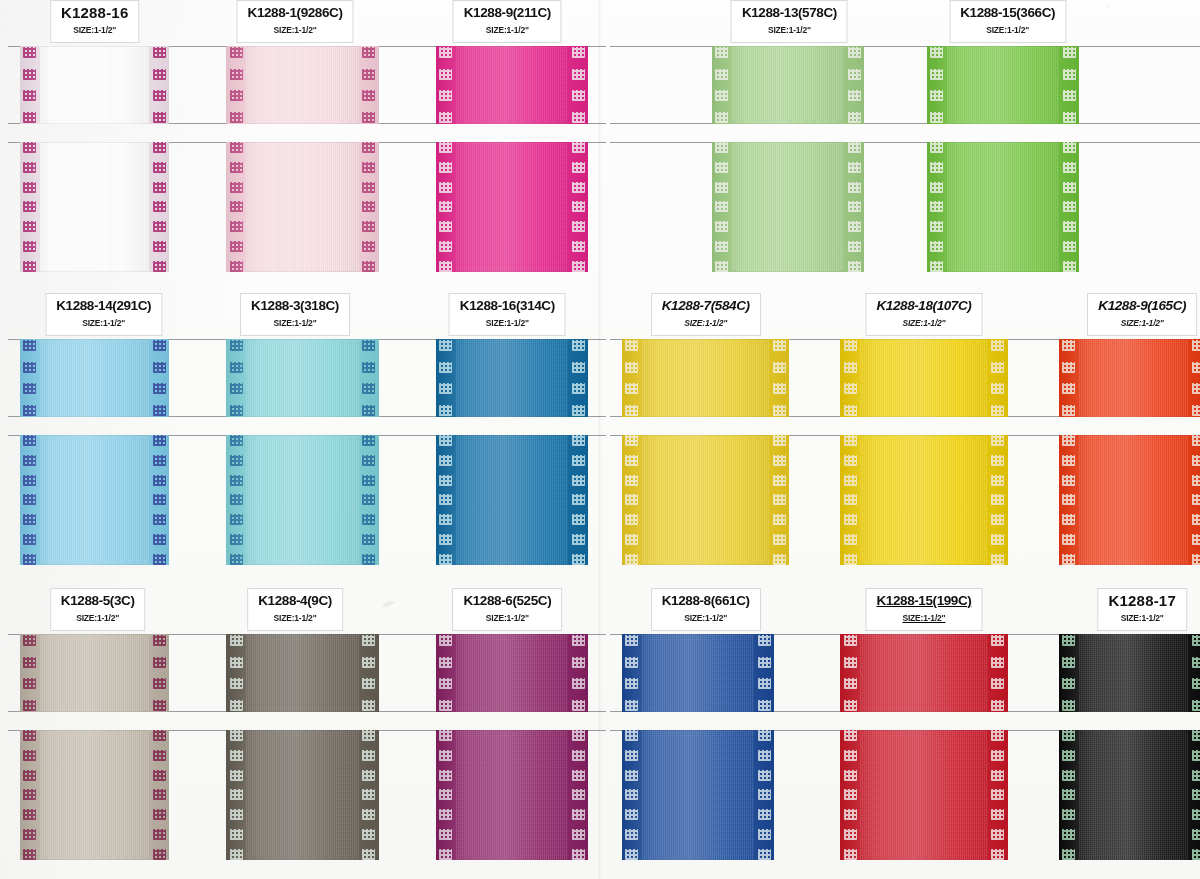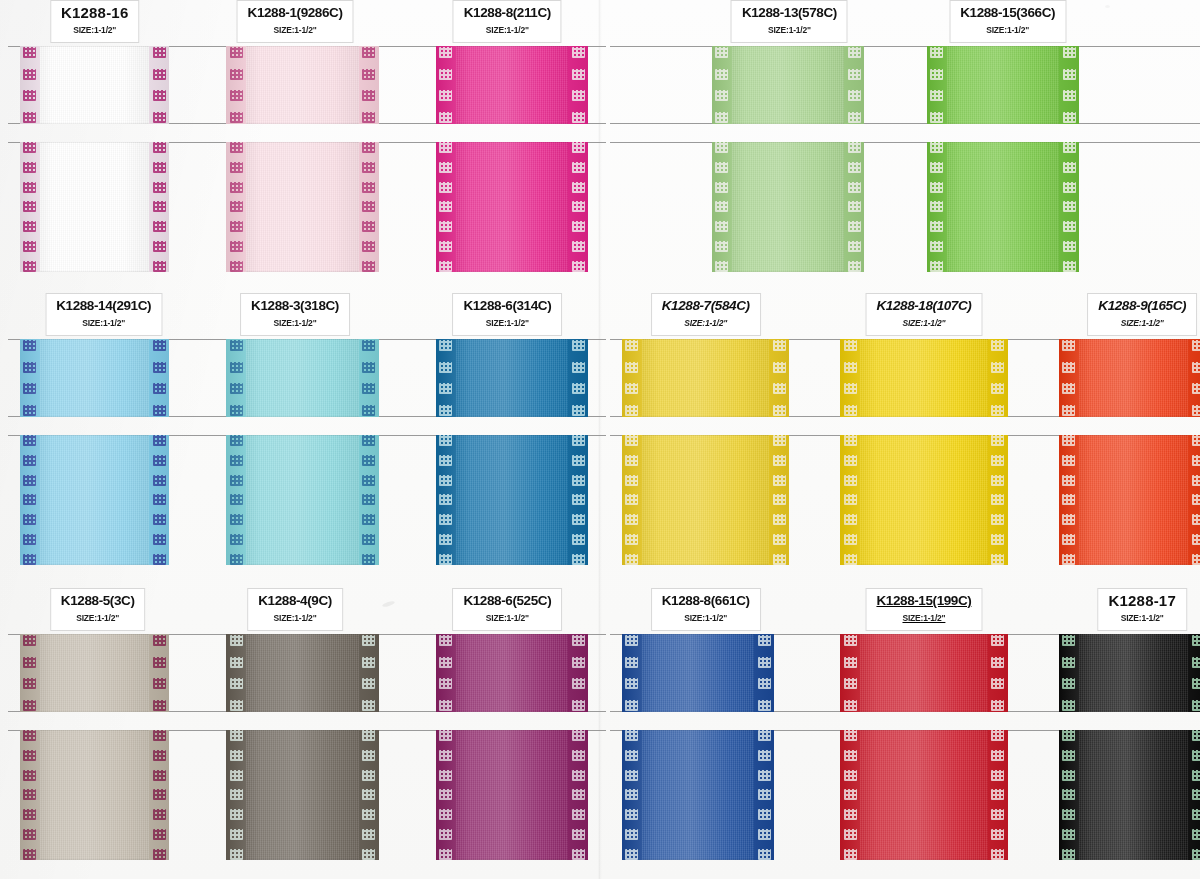--- a/index.html
+++ b/index.html
@@ -133,21 +133,21 @@
         <div class="labelrow">
           <div class="lbl" style="left: 14.5%;">
             <div class="code wide">K1288-16</div>
             <div class="size">SIZE:1-1/2"</div>
           </div>
           <div class="lbl" style="left: 48%;">
             <div class="code">K1288-1(9286C)</div>
             <div class="size">SIZE:1-1/2"</div>
           </div>
           <div class="lbl" style="left: 83.5%;">
-            <div class="code">K1288-8(211C)</div>
+            <div class="code">K1288-9(211C)</div>
             <div class="size">SIZE:1-1/2"</div>
           </div>
         </div>
         <div class="ribbonrow thin">
           <div class="rail top"></div>
           <div class="rail bot"></div>
           <div class="seg" title="K1288-16" style="left: 2%; width: 25%; background: rgb(255, 255, 255); box-shadow: rgba(0, 0, 0, 0.08) 0px 0px 0px 1px inset;">
             <div class="face"></div>
             <div class="band l" style="background: rgb(240, 226, 236);">
               <div class="motifs" style="color: rgb(184, 52, 127);">
@@ -295,21 +295,21 @@
         <div class="labelrow">
           <div class="lbl" style="left: 16%;">
             <div class="code">K1288-14(291C)</div>
             <div class="size">SIZE:1-1/2"</div>
           </div>
           <div class="lbl" style="left: 48%;">
             <div class="code">K1288-3(318C)</div>
             <div class="size">SIZE:1-1/2"</div>
           </div>
           <div class="lbl" style="left: 83.5%;">
-            <div class="code">K1288-6(314C)</div>
+            <div class="code">K1288-16(314C)</div>
             <div class="size">SIZE:1-1/2"</div>
           </div>
         </div>
         <div class="ribbonrow thin">
           <div class="rail top"></div>
           <div class="rail bot"></div>
           <div class="seg" title="K1288-14(291C)" style="left: 2%; width: 25%; background: rgb(139, 210, 236); box-shadow: rgba(0, 0, 0, 0.08) 0px 0px 0px 1px inset;">
             <div class="face"></div>
             <div class="band l" style="background: rgb(126, 203, 232);">
               <div class="motifs" style="color: rgb(58, 82, 168);">

